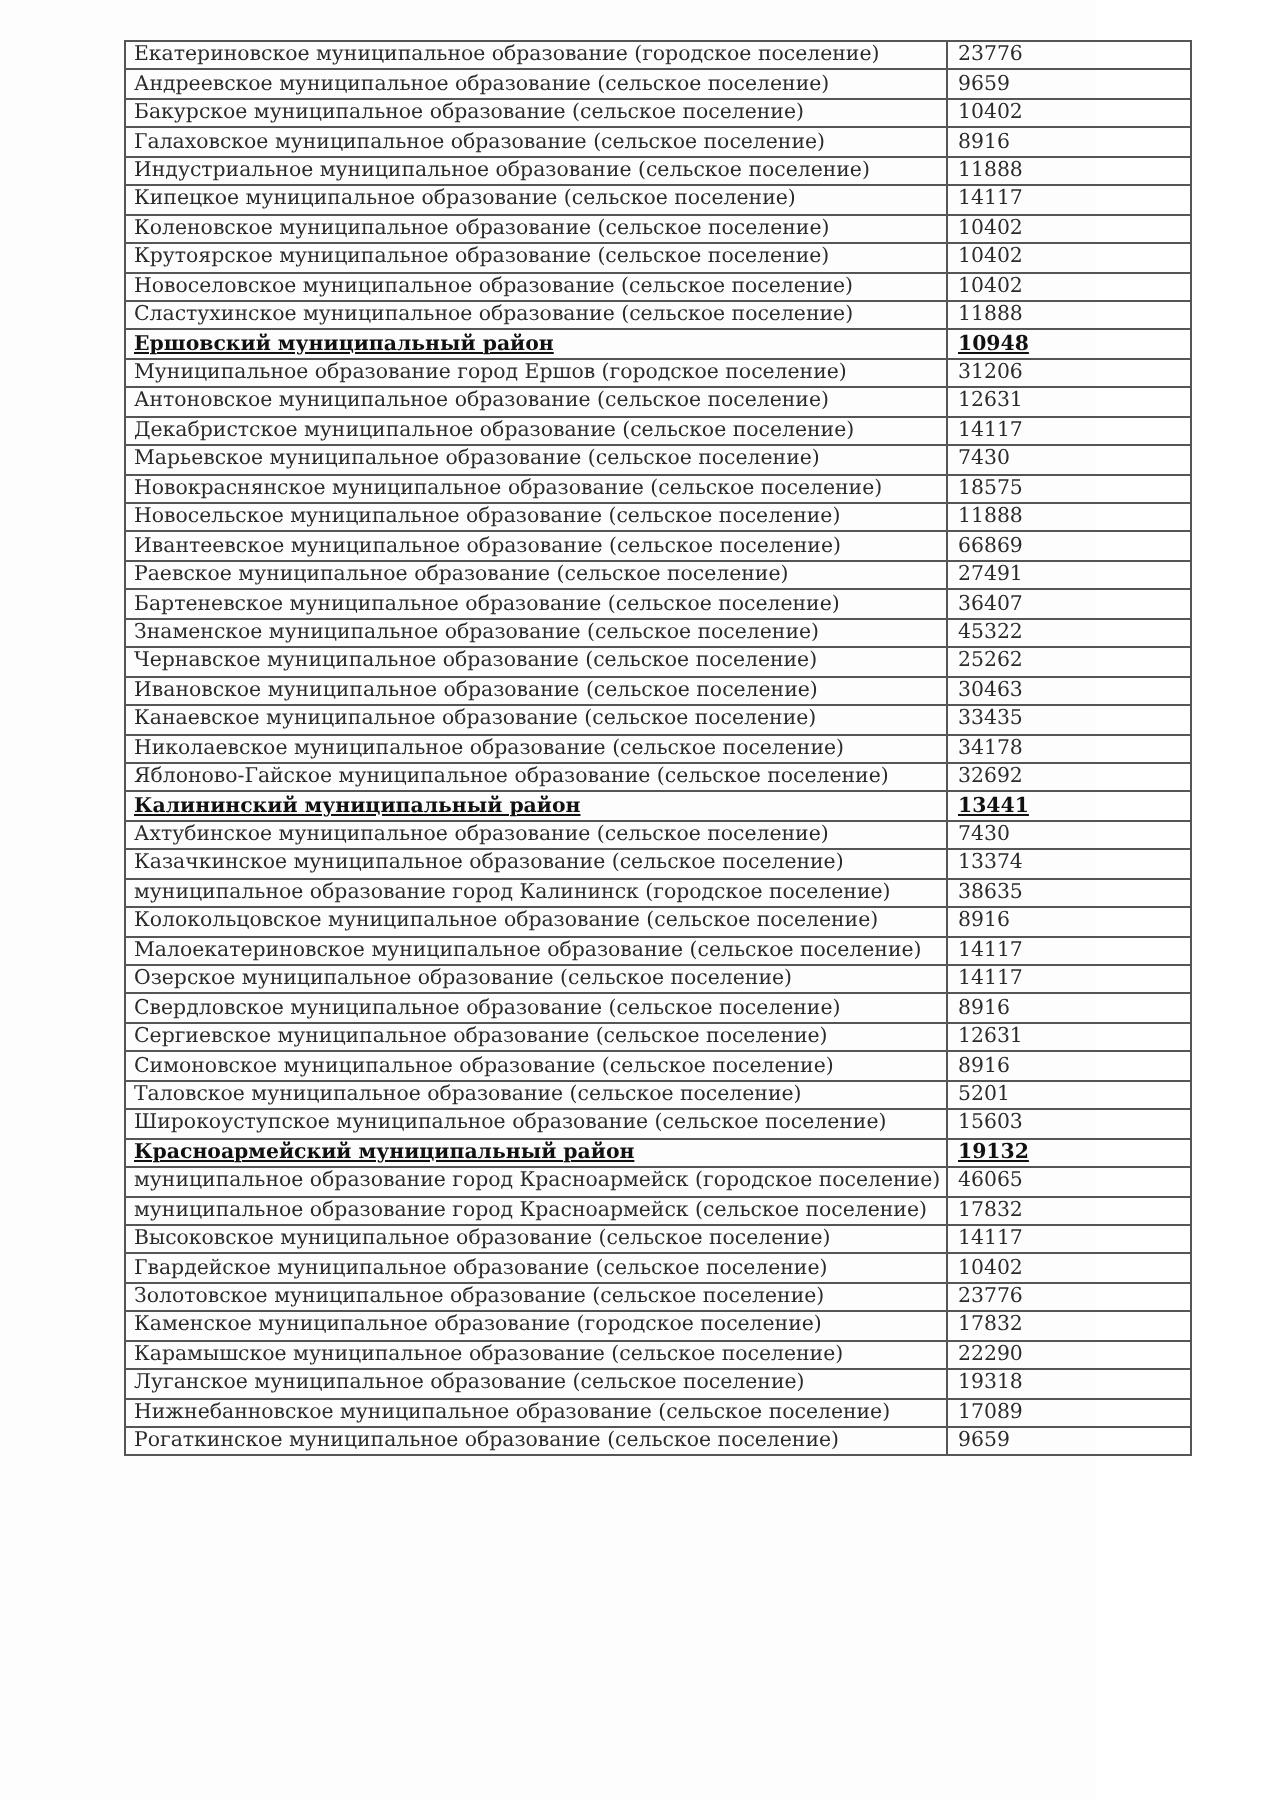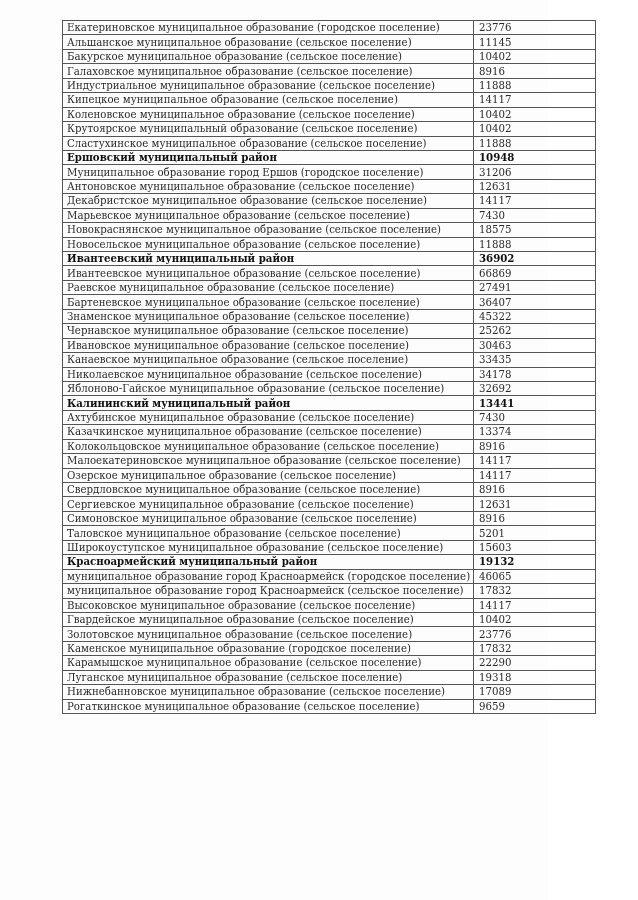--- a/index.html
+++ b/index.html
@@ -19,35 +19,35 @@
       border: 1px solid #555;
       height: 13.45px;
       padding: 0 4px;
       line-height: 13px;
       white-space: nowrap;
       overflow: hidden;
       vertical-align: middle;
     }
     table.muni td.name { width: 402px; }
     table.muni td.val { width: 112px; padding-left: 5px; }
-    table.muni tr.district td { font-weight: bold; color: #111; }
+    table.muni tr.district td { font-weight: bold; color: #111; text-decoration: underline; }
   </style>
 </head>
 <body>
 
 <div class="page">
   <table class="muni">
     <tbody id="muni-body">
         <tr>
           <td class="name">Екатериновское муниципальное образование (городское поселение)</td>
           <td class="val">23776</td>
         </tr>
         <tr>
-          <td class="name">Альшанское муниципальное образование (сельское поселение)</td>
-          <td class="val">11145</td>
+          <td class="name">Андреевское муниципальное образование (сельское поселение)</td>
+          <td class="val">9659</td>
         </tr>
         <tr>
           <td class="name">Бакурское муниципальное образование (сельское поселение)</td>
           <td class="val">10402</td>
         </tr>
         <tr>
           <td class="name">Галаховское муниципальное образование (сельское поселение)</td>
           <td class="val">8916</td>
         </tr>
         <tr>
@@ -56,21 +56,25 @@
         </tr>
         <tr>
           <td class="name">Кипецкое муниципальное образование (сельское поселение)</td>
           <td class="val">14117</td>
         </tr>
         <tr>
           <td class="name">Коленовское муниципальное образование (сельское поселение)</td>
           <td class="val">10402</td>
         </tr>
         <tr>
-          <td class="name">Крутоярское муниципальный образование (сельское поселение)</td>
+          <td class="name">Крутоярское муниципальное образование (сельское поселение)</td>
+          <td class="val">10402</td>
+        </tr>
+        <tr>
+          <td class="name">Новоселовское муниципальное образование (сельское поселение)</td>
           <td class="val">10402</td>
         </tr>
         <tr>
           <td class="name">Сластухинское муниципальное образование (сельское поселение)</td>
           <td class="val">11888</td>
         </tr>
         <tr class="district">
           <td class="name">Ершовский муниципальный район</td>
           <td class="val">10948</td>
         </tr>
@@ -91,24 +95,20 @@
           <td class="val">7430</td>
         </tr>
         <tr>
           <td class="name">Новокраснянское муниципальное образование (сельское поселение)</td>
           <td class="val">18575</td>
         </tr>
         <tr>
           <td class="name">Новосельское муниципальное образование (сельское поселение)</td>
           <td class="val">11888</td>
         </tr>
-        <tr class="district">
-          <td class="name">Ивантеевский муниципальный район</td>
-          <td class="val">36902</td>
-        </tr>
         <tr>
           <td class="name">Ивантеевское муниципальное образование (сельское поселение)</td>
           <td class="val">66869</td>
         </tr>
         <tr>
           <td class="name">Раевское муниципальное образование (сельское поселение)</td>
           <td class="val">27491</td>
         </tr>
         <tr>
           <td class="name">Бартеневское муниципальное образование (сельское поселение)</td>
@@ -142,20 +142,24 @@
           <td class="name">Калининский муниципальный район</td>
           <td class="val">13441</td>
         </tr>
         <tr>
           <td class="name">Ахтубинское муниципальное образование (сельское поселение)</td>
           <td class="val">7430</td>
         </tr>
         <tr>
           <td class="name">Казачкинское муниципальное образование (сельское поселение)</td>
           <td class="val">13374</td>
+        </tr>
+        <tr>
+          <td class="name">муниципальное образование город Калининск (городское поселение)</td>
+          <td class="val">38635</td>
         </tr>
         <tr>
           <td class="name">Колокольцовское муниципальное образование (сельское поселение)</td>
           <td class="val">8916</td>
         </tr>
         <tr>
           <td class="name">Малоекатериновское муниципальное образование (сельское поселение)</td>
           <td class="val">14117</td>
         </tr>
         <tr>

